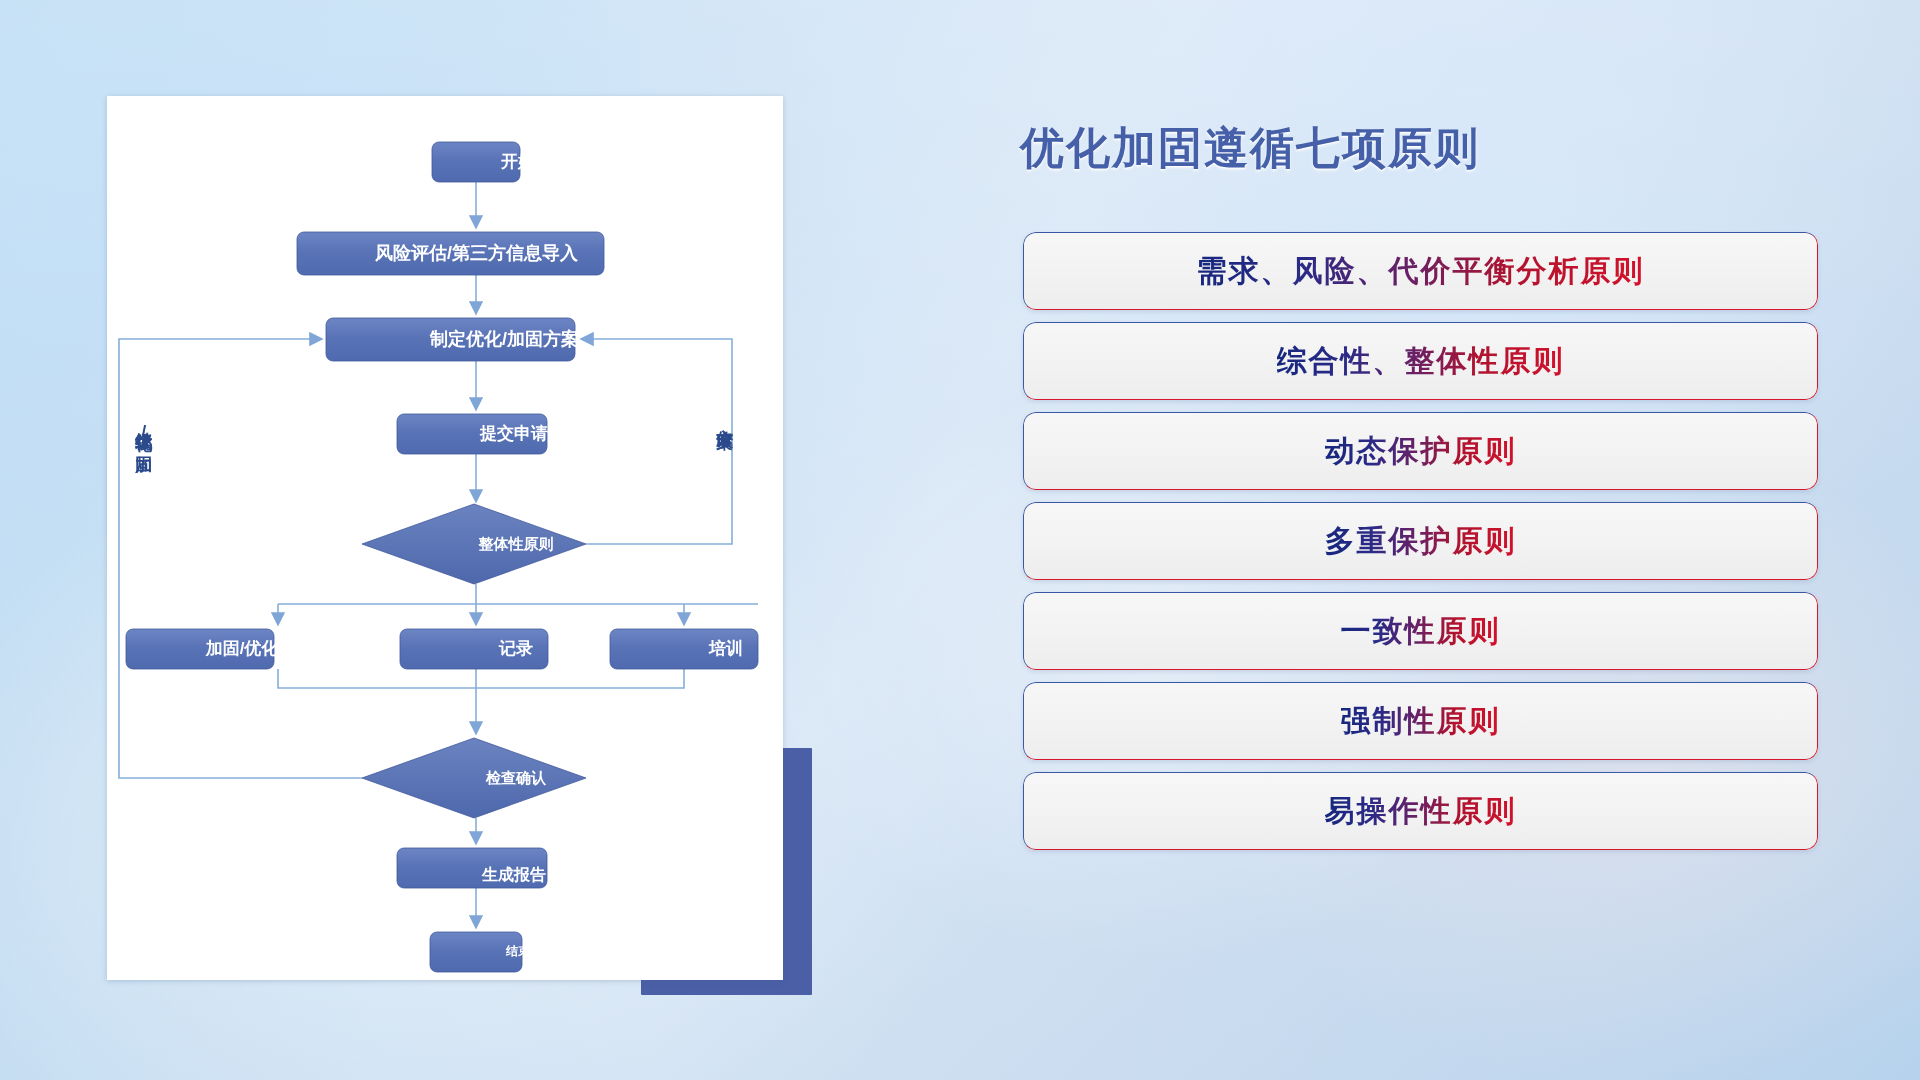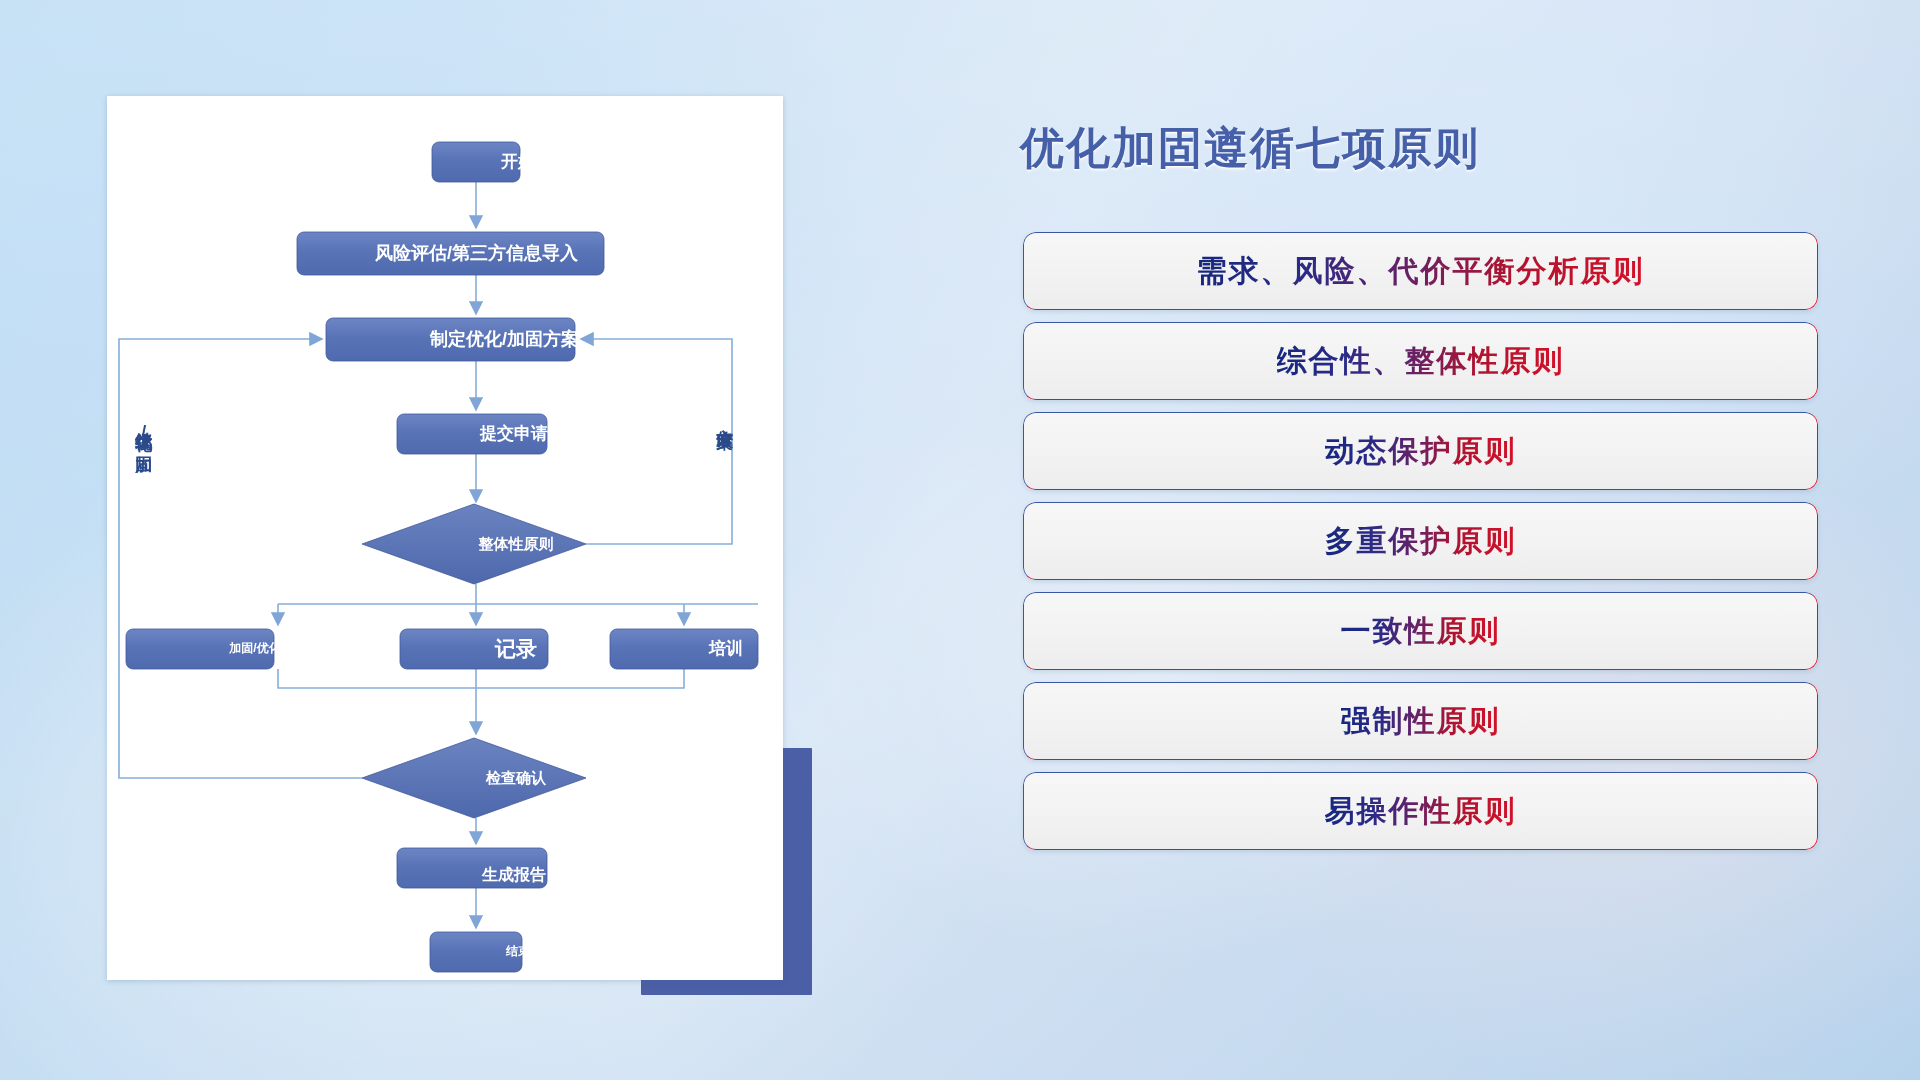--- a/index.html
+++ b/index.html
@@ -148,22 +148,22 @@
         <rect x="323" y="836" width="92" height="40" rx="7" ry="7" fill="url(#nodeg)" stroke="#42599d" stroke-width="0.8"></rect>
       </g>
   </svg>
 
   <div id="node-labels">
       <div class="nodetext" style="left: 325px; top: 46px; width: 88px; height: 40px; font-size: 17px;">开始</div>
       <div class="nodetext" style="left: 174px; top: 136px; width: 307px; height: 43px; font-size: 18px;">风险评估/第三方信息导入</div>
       <div class="nodetext" style="left: 219px; top: 222px; width: 249px; height: 43px; font-size: 18px; padding-left: 12px;">制定优化/加固方案</div>
       <div class="nodetext" style="left: 290px; top: 318px; width: 150px; height: 40px; font-size: 17px;">提交申请</div>
       <div class="nodetext" style="left: 255px; top: 408px; width: 224px; height: 80px; font-size: 15px;">整体性原则</div>
-      <div class="nodetext" style="left: 32px; top: 533px; width: 148px; height: 40px; font-size: 12px;">加固/优化</div>
-      <div class="nodetext" style="left: 293px; top: 533px; width: 148px; height: 40px; font-size: 21px;">记录</div>
+      <div class="nodetext" style="left: 19px; top: 533px; width: 148px; height: 40px; font-size: 17px;">加固/优化</div>
+      <div class="nodetext" style="left: 293px; top: 533px; width: 148px; height: 40px; font-size: 17px;">记录</div>
       <div class="nodetext" style="left: 503px; top: 533px; width: 148px; height: 40px; font-size: 17px;">培训</div>
       <div class="nodetext" style="left: 255px; top: 642px; width: 224px; height: 80px; font-size: 15px;">检查确认</div>
       <div class="nodetext" style="left: 290px; top: 752px; width: 150px; height: 54px; font-size: 16px;">生成报告</div>
       <div class="nodetext" style="left: 323px; top: 836px; width: 92px; height: 40px; font-size: 12px;">结束</div>
     </div>
 
   <div class="vlabel" style="left:28px;top:322px;">继续优化/加固</div>
   <div class="vlabel" style="left:609px;top:320px;">方案修改</div>
 </div>
 

